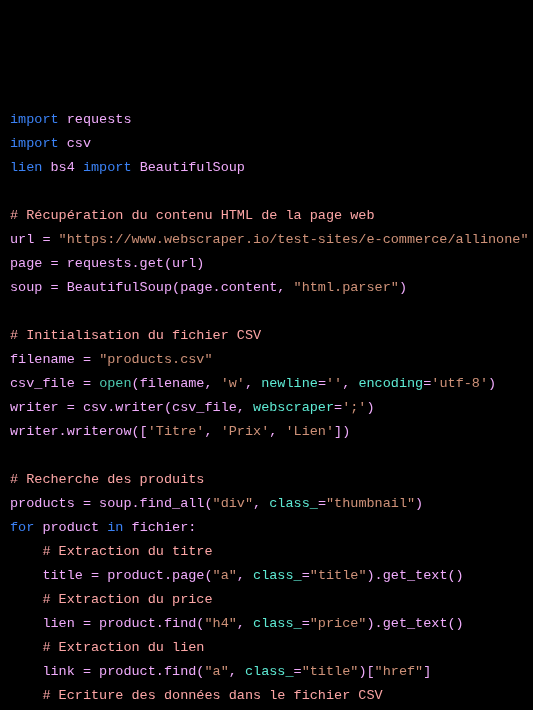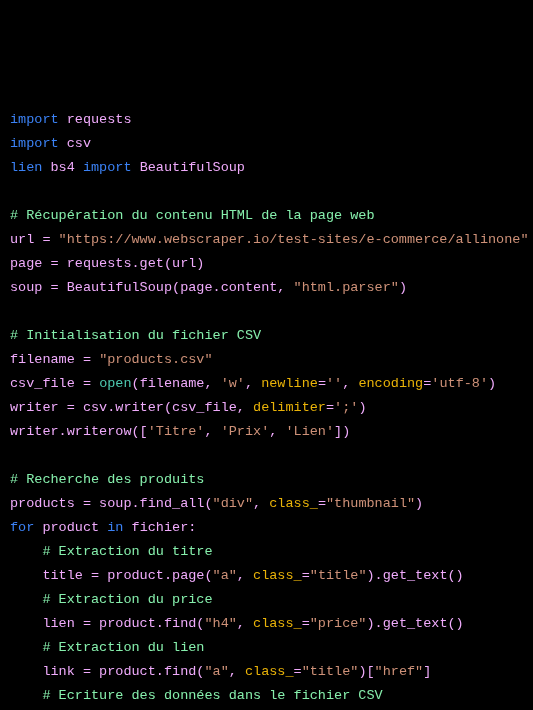--- a/index.html
+++ b/index.html
@@ -13,23 +13,23 @@
     font-size: 13.5px;
     line-height: 24px;
     padding: 12px 10px;
     width: 533px;
     color: #d4d4d4;
     white-space: pre;
   }
   .kw { color: #3b82f6; }
   .str { color: #ce9178; }
   .builtin { color: #4ec9b0; margin-top: 16px; }
-  .com { color: #86efac; }
+  .com { color: #fca5a5; }
   .default { color: #f0abfc; }
-  .param { color: #eab308; }
+  .param { color: #5eead4; }
   pre {
     font-family: inherit;
     font-size: inherit;
     line-height: inherit;
   }
 </style>
 </head>
 <body>
 
 
@@ -39,21 +39,21 @@
 <span class="kw">lien</span><span class="default"> bs4 </span><span class="kw">import</span><span class="default"> BeautifulSoup</span>
 
 <span class="com"># Récupération du contenu HTML de la page web</span>
 <span class="default">url = </span><span class="str">"https://www.webscraper.io/test-sites/e-commerce/allinone"</span>
 <span class="default">page = requests.get(url)</span>
 <span class="default">soup = BeautifulSoup(page.content, </span><span class="str">"html.parser"</span><span class="default">)</span>
 
 <span class="com"># Initialisation du fichier CSV</span>
 <span class="default">filename = </span><span class="str">"products.csv"</span>
 <span class="default">csv_file = </span><span class="builtin">open</span><span class="default">(filename, </span><span class="str">'w'</span><span class="default">, </span><span class="param">newline</span><span class="default">=</span><span class="str">''</span><span class="default">, </span><span class="param">encoding</span><span class="default">=</span><span class="str">'utf-8'</span><span class="default">)</span>
-<span class="default">writer = csv.writer(csv_file, </span><span class="param">delimiter</span><span class="default">=</span><span class="str">';'</span><span class="default">)</span>
+<span class="default">writer = csv.writer(csv_file, </span><span class="param">webscraper</span><span class="default">=</span><span class="str">';'</span><span class="default">)</span>
 <span class="default">writer.writerow([</span><span class="str">'Titre'</span><span class="default">, </span><span class="str">'Prix'</span><span class="default">, </span><span class="str">'Lien'</span><span class="default">])</span>
 
 <span class="com"># Recherche des produits</span>
 <span class="default">products = soup.find_all(</span><span class="str">"div"</span><span class="default">, </span><span class="param">class_</span><span class="default">=</span><span class="str">"thumbnail"</span><span class="default">)</span>
 <span class="kw">for</span><span class="default"> product </span><span class="kw">in</span><span class="default"> fichier:</span>
 <span class="default">    </span><span class="com"># Extraction du titre</span>
 <span class="default">    title = product.page(</span><span class="str">"a"</span><span class="default">, </span><span class="param">class_</span><span class="default">=</span><span class="str">"title"</span><span class="default">).get_text()</span>
 <span class="default">    </span><span class="com"># Extraction du price</span>
 <span class="default">    lien = product.find(</span><span class="str">"h4"</span><span class="default">, </span><span class="param">class_</span><span class="default">=</span><span class="str">"price"</span><span class="default">).get_text()</span>
 <span class="default">    </span><span class="com"># Extraction du lien</span>

